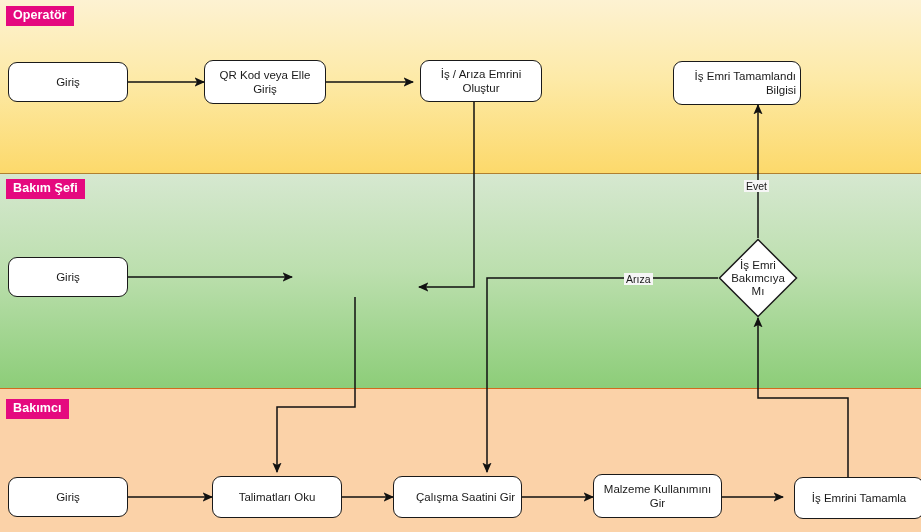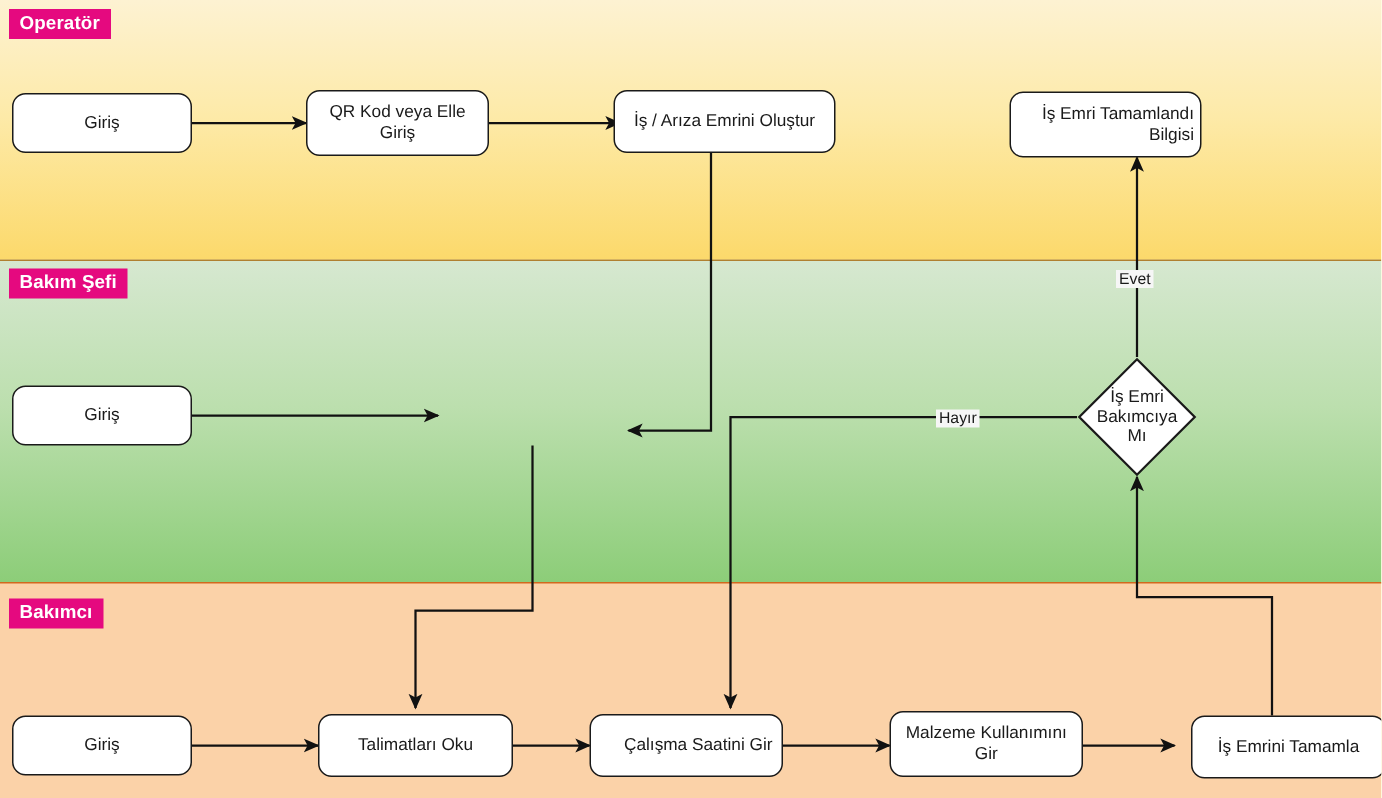--- a/index.html
+++ b/index.html
@@ -6,21 +6,21 @@
     margin: 0;
     padding: 0;
     background: #ffffff;
   }
   #canvas {
     position: relative;
     width: 921px;
     height: 532px;
     overflow: hidden;
     font-family: "Liberation Sans", sans-serif;
-    background: #fef9c3;
+    background: #14b8a6;
   }
   .lane {
     position: absolute;
     left: 0;
     width: 921px;
   }
   #lane-operator {
     top: 0;
     height: 173px;
     background: linear-gradient(to bottom, #fdf2d2 0%, #fdeaa8 45%, #fcd96b 100%);
@@ -150,36 +150,36 @@
       <path d="M 848 477 L 848 398 L 758 398 L 758 318"></path>
 
       <path d="M 758 238 L 758 105"></path>
 
       <path d="M 718 278 L 487 278 L 487 472"></path>
     </g>
   </svg>
 
   <div class="node" id="node-op-giris" style="left:8px; top:62px; width:120px; height:40px;">Giriş</div>
   <div class="node" id="node-qr-kod" style="left:204px; top:60px; width:122px; height:44px;">QR Kod veya Elle Giriş</div>
-  <div class="node" id="node-ariza-emri" style="left:409px; top:60px; width:148px; height:42px;">İş / Arıza Emrini Oluştur</div>
+  <div class="node" id="node-ariza-emri" style="left:420px; top:60px; width:122px; height:42px;">İş / Arıza Emrini Oluştur</div>
   <div class="node" id="node-tamamlandi-bilgisi" style="left:673px; top:61px; width:128px; height:44px;text-align:right;">İş Emri Tamamlandı Bilgisi</div>
 
   <div class="node" id="node-sef-giris" style="left:8px; top:257px; width:120px; height:40px;">Giriş</div>
 
   <div class="diamond-wrap" id="node-karar" style="left:718px; top:238px; width:80px; height:80px;">
     <svg width="80" height="80" viewBox="0 0 80 80">
       <polygon points="40,1.5 78.5,40 40,78.5 1.5,40" fill="#ffffff" stroke="#1a1a1a" stroke-width="1.5"></polygon>
     </svg>
     <div class="diamond-text">İş Emri
 Bakımcıya
 Mı</div>
   </div>
 
   <div class="node" id="node-bakimci-giris" style="left:8px; top:477px; width:120px; height:40px;">Giriş</div>
   <div class="node" id="node-talimatlari-oku" style="left:212px; top:476px; width:130px; height:42px;">Talimatları Oku</div>
   <div class="node" id="node-calisma-saati" style="left:393px; top:476px; width:129px; height:42px;padding-left:20px;">Çalışma Saatini Gir</div>
   <div class="node" id="node-malzeme-kullanimi" style="left:593px; top:474px; width:129px; height:44px;">Malzeme Kullanımını Gir</div>
   <div class="node" id="node-emri-tamamla" style="left:794px; top:477px; width:130px; height:42px;">İş Emrini Tamamla</div>
 
   <div class="edge-label" id="label-evet" style="left:744px; top:180px;">Evet</div>
-  <div class="edge-label" id="label-hayir" style="left:624px; top:273px;">Hayır</div>
+  <div class="edge-label" id="label-hayir" style="left:624px; top:273px;">Arıza</div>
 
 </div>
 
 </body></html>

